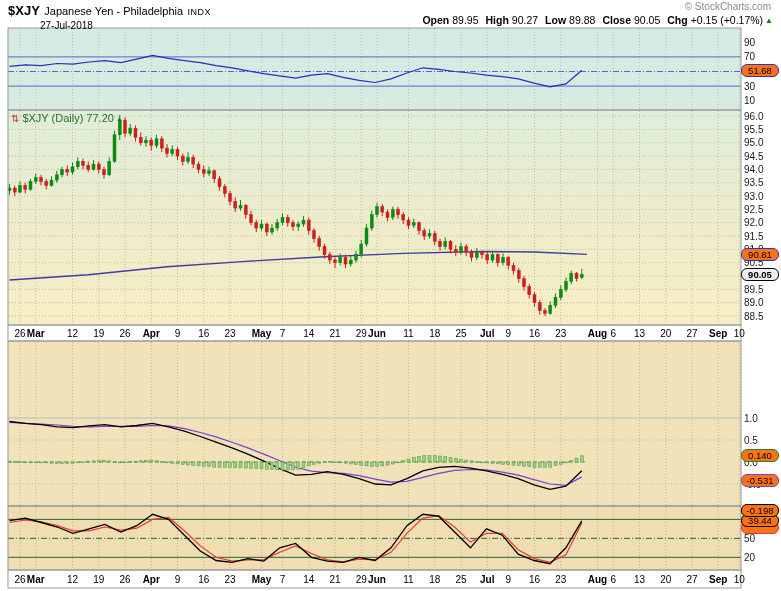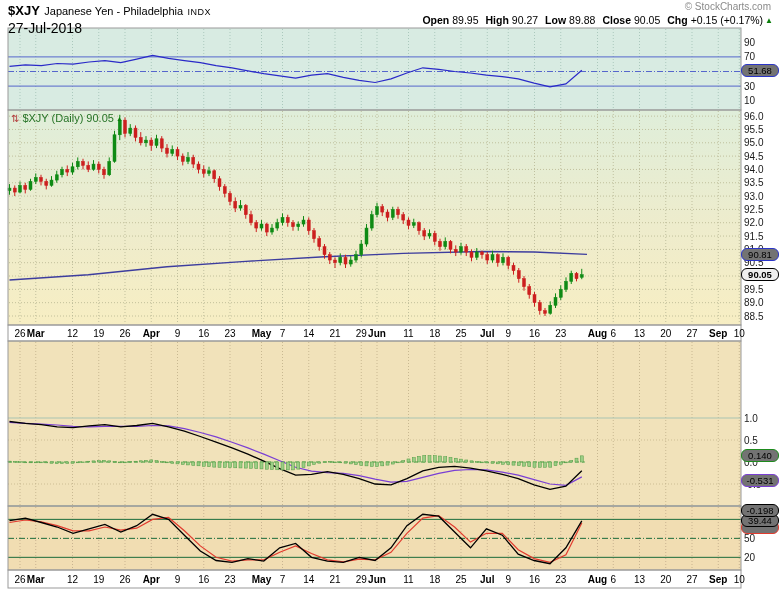--- a/index.html
+++ b/index.html
@@ -4,51 +4,51 @@
 <style>
   html,body{margin:0;padding:0;background:#ffffff;}
   #app{position:relative;width:781px;height:591px;background:#fff;overflow:hidden;
        font-family:"Liberation Sans",sans-serif;}
   #chart-svg{position:absolute;left:0;top:0;z-index:1;}
   .hdr{position:absolute;z-index:2;color:#000;}
   #hdr-left{left:8px;top:1px;}
   #symbol{font-size:13px;font-weight:bold;}
   #symname{font-size:11px;}
   #exch{font-size:9px;letter-spacing:.5px;}
-  #hdr-date{font-size:14px;margin-top:1px;}
+  #hdr-date{font-size:10px;margin-top:1px;margin-left:32px;}
   #credit{right:10px;top:1px;font-size:10px;color:#8a8a8a;text-align:right;}
   #quote{right:8px;top:14px;font-size:10.5px;white-space:nowrap;}
   .q-label{font-weight:bold;margin-left:7px;}
   .q-val{margin-left:3px;}
   #chg-arrow{color:#0a7d0a;font-size:8px;vertical-align:1px;margin-left:2px;}
   #legend{position:absolute;left:11px;top:112px;z-index:2;font-size:11px;color:#267326;white-space:nowrap;}
   #legend .licon{color:#b23a3a;font-size:10px;margin-right:3px;}
   #legend .larrow{color:#0a7d0a;font-size:7px;vertical-align:1px;margin-left:2px;}
   .bubble{position:absolute;left:741px;width:36px;height:11px;line-height:11px;
-          font-size:9.5px;text-align:center;background:#737373;border-radius:6px;
+          font-size:9.5px;text-align:center;background:#f97316;border-radius:6px;
           z-index:3;color:#000;}
 </style>
 </head>
 <body>
 
 <div id="app">
 
   <div class="hdr" id="hdr-left">
     <span id="symbol">$XJY</span>
     <span id="symname">Japanese Yen - Philadelphia</span>
     <span id="exch">INDX</span>
     <div id="hdr-date">27-Jul-2018</div>
   </div>
 
   <div class="hdr" id="credit">© StockCharts.com</div>
 
   <div class="hdr" id="quote"><span class="q-label">Open</span><span class="q-val">89.95</span><span class="q-label">High</span><span class="q-val">90.27</span><span class="q-label">Low</span><span class="q-val">89.88</span><span class="q-label">Close</span><span class="q-val">90.05</span><span class="q-label">Chg</span><span class="q-val">+0.15 (+0.17%)</span><span id="chg-arrow" style="color: rgb(10, 125, 10);">▲</span></div>
 
   <div id="legend">
-    <span class="licon">⇅</span><span>$XJY (Daily) 90.05</span><span class="larrow">▲</span>
+    <span class="licon">⇅</span><span>$XJY (Daily) 77.20</span><span class="larrow">▲</span>
   </div>
 
   <svg id="chart-svg" width="781" height="591">
       <defs>
         <linearGradient id="pricebg" x1="0" y1="0" x2="0" y2="1">
           <stop offset="0%" stop-color="#dfeeda"></stop>
           <stop offset="55%" stop-color="#eeeccc"></stop>
           <stop offset="100%" stop-color="#f7eec3"></stop>
         </linearGradient>
       </defs>

